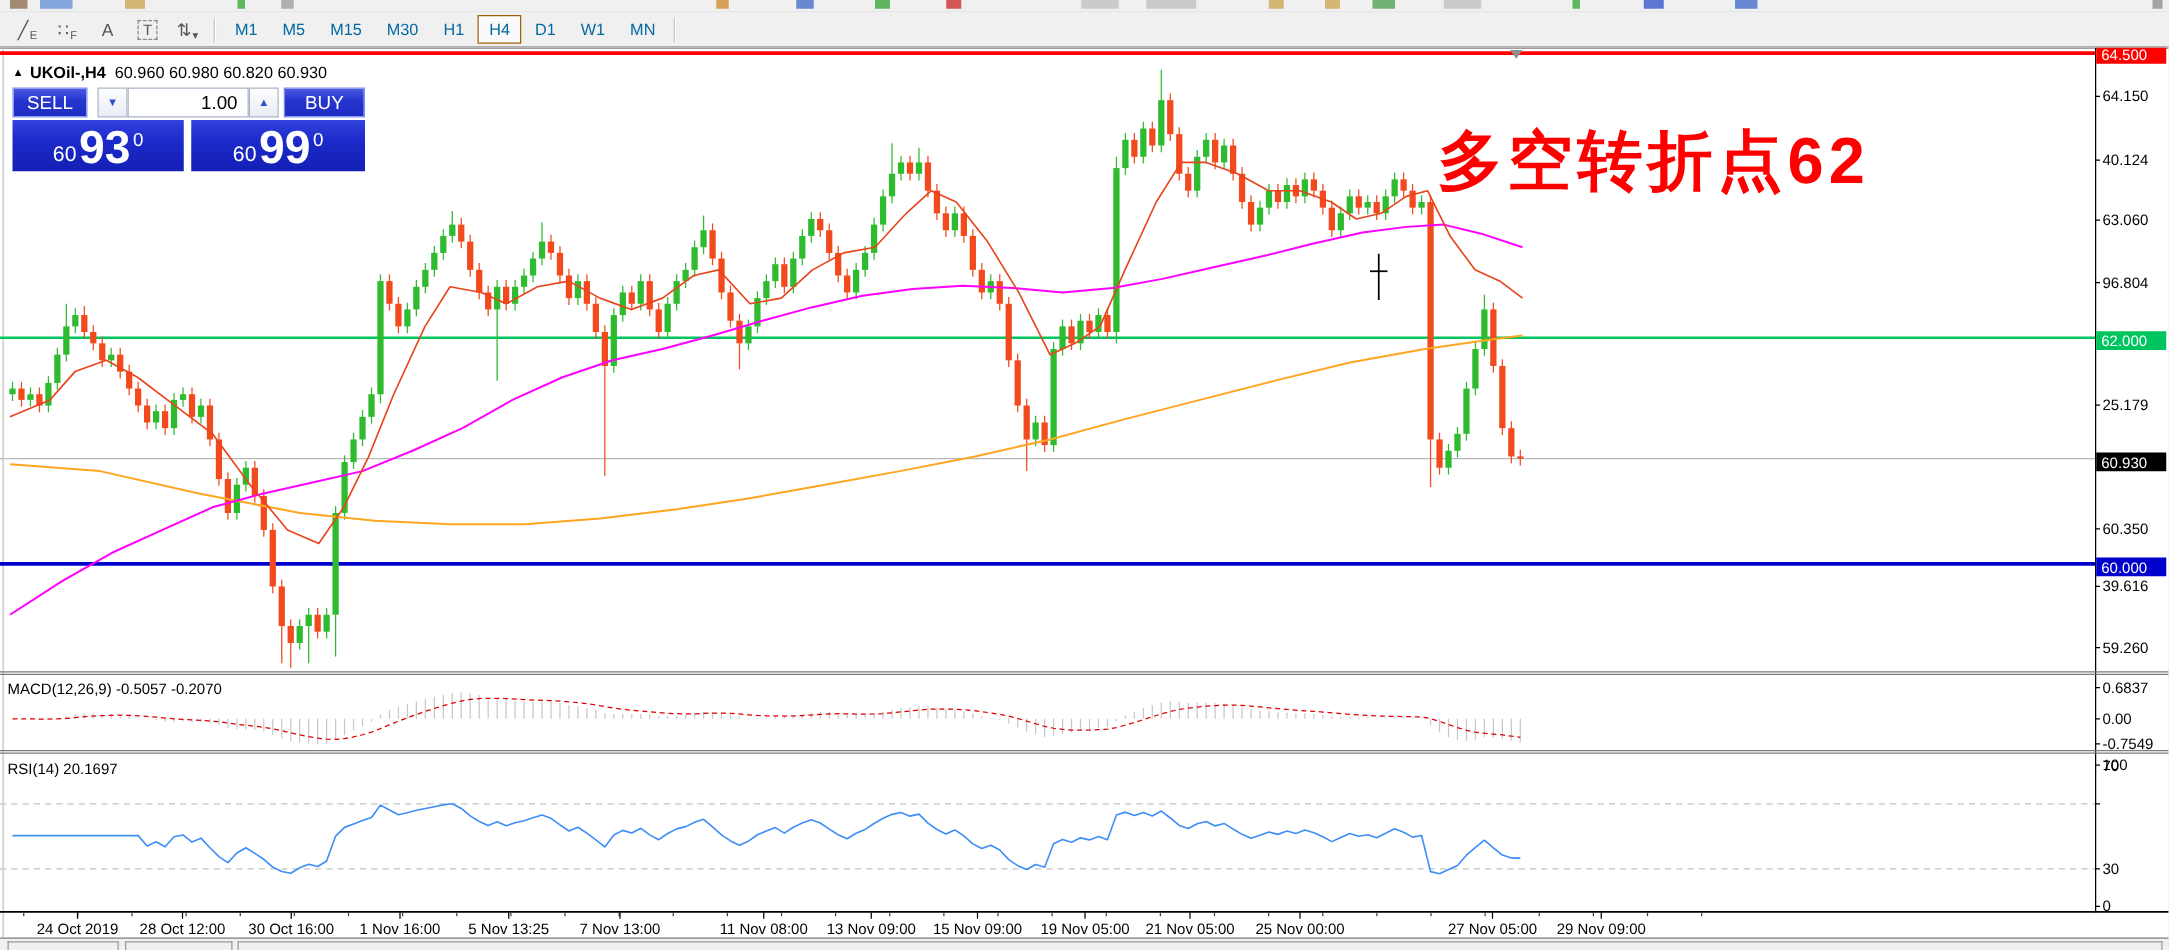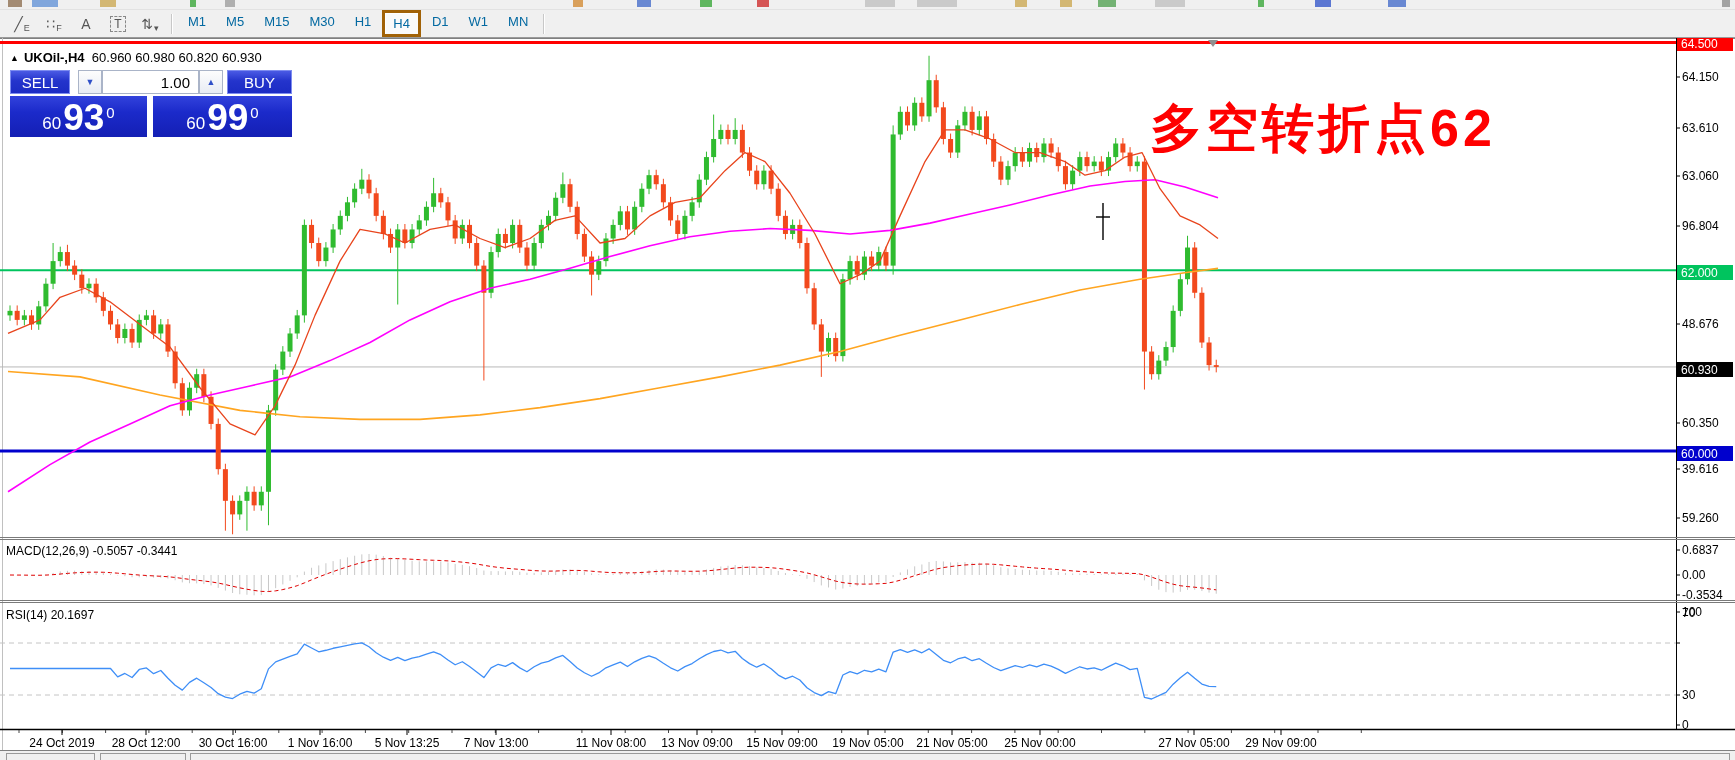--- a/index.html
+++ b/index.html
@@ -9,21 +9,21 @@
   #topstrip{position:absolute;left:0;top:0;width:1735px;height:9px;background:#f0f0f0;border-bottom:1px solid #e2e2e2;z-index:6;}
   #topstrip .frag{position:absolute;top:0;}
   #toolbar{position:absolute;left:0;top:10px;width:1735px;height:27px;background:#f0f0f0;border-bottom:1px solid #9a9a9a;z-index:6;
            display:flex;align-items:center;}
   .toolbtn{position:relative;width:30px;height:23px;margin:0 1px;display:flex;align-items:center;justify-content:center;
            color:#555;font-size:14px;cursor:default;}
   .toolbtn .sub{font-size:9px;color:#555;margin-left:1px;align-self:flex-end;margin-bottom:2px;}
   .toolbtn.boxed span.g{border:1px dashed #888;padding:0 3px;font-size:12px;line-height:14px;}
   .tsep{width:1px;height:20px;background:#c8c8c8;border-right:1px solid #fff;margin:0 5px;}
   .tfbtn{padding:3px 8px;font-size:13px;color:#0369a1;margin:0 1px;border:1px solid transparent;cursor:default;}
-  .tfbtn.active{background:#fafafa;border:3px solid #a16207;box-shadow:inset 1px 1px 0 #fff;}
+  .tfbtn.active{background:#fafafa;border:1px solid #a16207;box-shadow:inset 1px 1px 0 #fff;}
   
   .ov{position:absolute;z-index:3;}
   #chart-title{left:10px;top:50px;font-size:13px;}
   #chart-title .sym{font-weight:bold;}
   #chart-title .tri{font-size:9px;margin-right:5px;position:relative;top:-1px;}
   #macd-label{left:6px;top:544px;font-size:12px;}
   #rsi-label{left:6px;top:608px;font-size:12px;}
   .axis-label{position:absolute;left:1682px;font-size:12px;z-index:3;white-space:nowrap;}
   .axis-badge{position:absolute;left:1677px;width:56px;height:15px;font-size:12px;color:#fff;z-index:3;
               display:flex;align-items:center;padding-left:4px;box-sizing:border-box;}
@@ -731,39 +731,39 @@
         <span class="big">99</span>
         <span class="sup">0</span>
     </div>
   </div>
 
   <div class="ov" id="annotation">多空转折点62</div>
 
   <div class="ov" id="macd-label">
     <span>MACD(12,26,9)</span>
     <span>-0.5057</span>
-    <span>-0.3441</span>
+    <span>-0.2070</span>
   </div>
   <div class="ov" id="rsi-label">
     <span>RSI(14)</span>
     <span>20.1697</span>
   </div>
 
   <div id="price-axis">
       <div class="axis-label" style="top: 70px;">64.150</div>
-      <div class="axis-label" style="top: 121px;">63.610</div>
+      <div class="axis-label" style="top: 121px;">40.124</div>
       <div class="axis-label" style="top: 169px;">63.060</div>
       <div class="axis-label" style="top: 219px;">96.804</div>
-      <div class="axis-label" style="top: 317px;">48.676</div>
+      <div class="axis-label" style="top: 317px;">25.179</div>
       <div class="axis-label" style="top: 416px;">60.350</div>
       <div class="axis-label" style="top: 462px;">39.616</div>
       <div class="axis-label" style="top: 511px; text-align: right;">59.260</div>
       <div class="axis-label" style="top: 543px;">0.6837</div>
       <div class="axis-label" style="top: 568px;">0.00</div>
-      <div class="axis-label" style="top: 588px;">-0.3534</div>
+      <div class="axis-label" style="top: 588px;">-0.7549</div>
       <div class="axis-label" style="top: 605px;">100</div>
       <div class="axis-label" style="top: 606px;">70</div>
       <div class="axis-label" style="top: 688px;">30</div>
       <div class="axis-label" style="top: 718px;">0</div>
       <div class="axis-badge" style="top: 36px; background: rgb(255, 0, 0);">64.500</div>
       <div class="axis-badge" style="top: 265px; background: rgb(0, 196, 94);">62.000</div>
       <div class="axis-badge" style="top: 362px; background: rgb(0, 0, 0);">60.930</div>
       <div class="axis-badge" style="top: 446px; background: rgb(0, 0, 205);">60.000</div>
     </div>
   <div id="time-axis">

